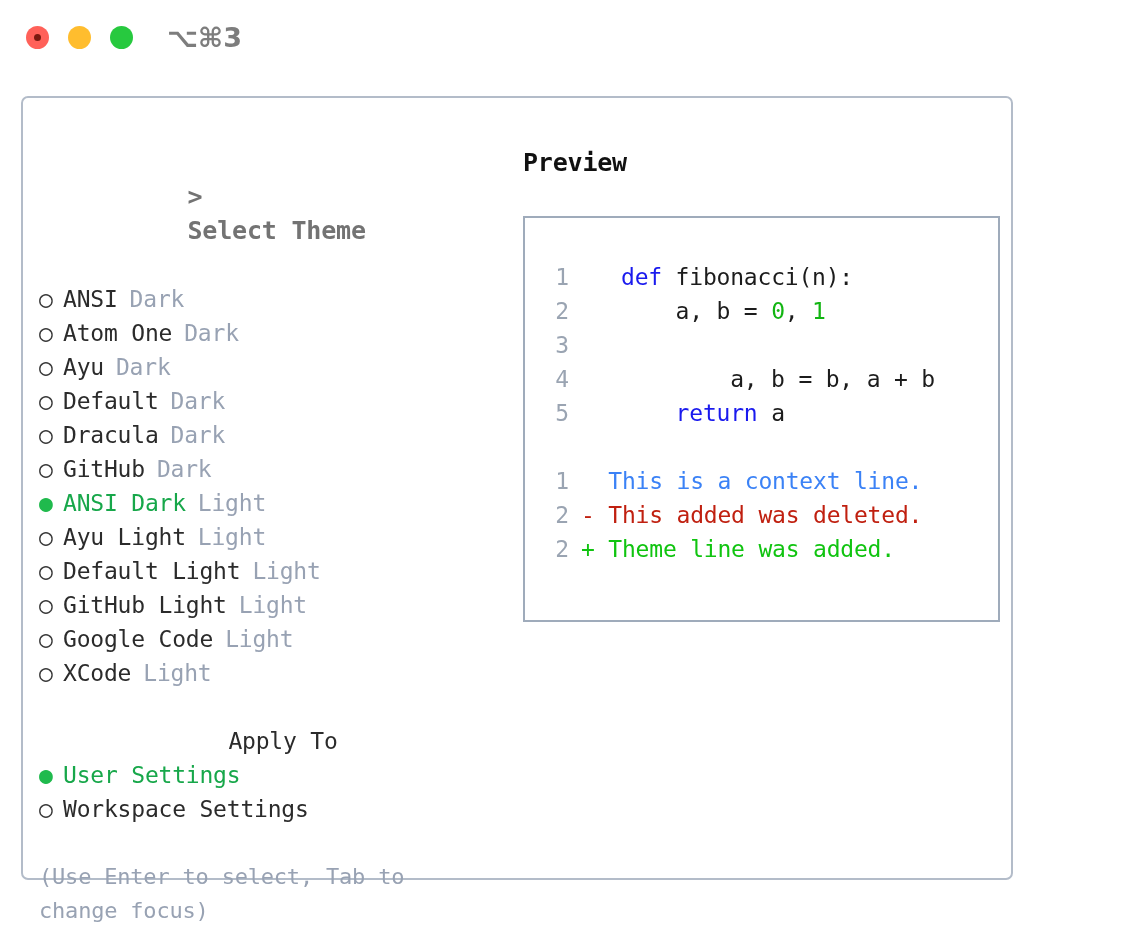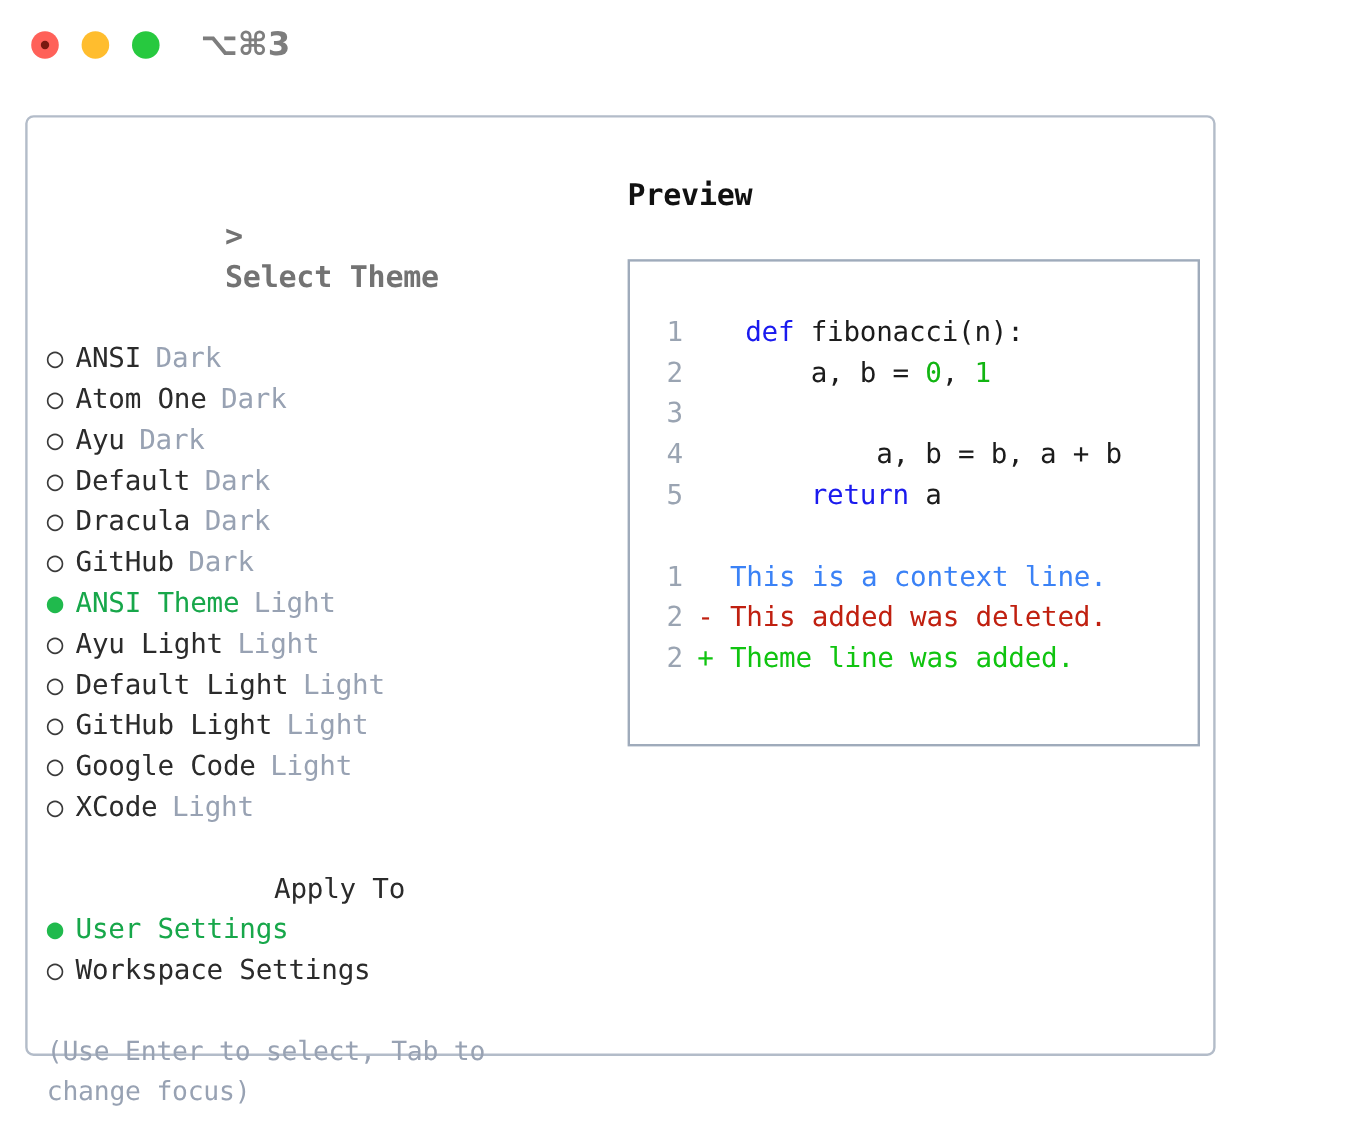--- a/index.html
+++ b/index.html
@@ -242,21 +242,21 @@
           <span>Select Theme</span>
         </div>
 
         <div class="opt-list" id="theme-list">
             <div class="opt-row"><span class="bullet off">○</span><span class="opt-label">ANSI</span><span class="opt-suffix">Dark</span></div>
             <div class="opt-row"><span class="bullet off">○</span><span class="opt-label">Atom One</span><span class="opt-suffix">Dark</span></div>
             <div class="opt-row"><span class="bullet off">○</span><span class="opt-label">Ayu</span><span class="opt-suffix">Dark</span></div>
             <div class="opt-row"><span class="bullet off">○</span><span class="opt-label">Default</span><span class="opt-suffix">Dark</span></div>
             <div class="opt-row"><span class="bullet off">○</span><span class="opt-label">Dracula</span><span class="opt-suffix">Dark</span></div>
             <div class="opt-row"><span class="bullet off">○</span><span class="opt-label">GitHub</span><span class="opt-suffix">Dark</span></div>
-            <div class="opt-row selected"><span class="bullet on">●</span><span class="opt-label">ANSI Theme</span><span class="opt-suffix">Light</span></div>
+            <div class="opt-row selected"><span class="bullet on">●</span><span class="opt-label">ANSI Dark</span><span class="opt-suffix">Light</span></div>
             <div class="opt-row"><span class="bullet off">○</span><span class="opt-label">Ayu Light</span><span class="opt-suffix">Light</span></div>
             <div class="opt-row"><span class="bullet off">○</span><span class="opt-label">Default Light</span><span class="opt-suffix">Light</span></div>
             <div class="opt-row"><span class="bullet off">○</span><span class="opt-label">GitHub Light</span><span class="opt-suffix">Light</span></div>
             <div class="opt-row"><span class="bullet off">○</span><span class="opt-label">Google Code</span><span class="opt-suffix">Light</span></div>
             <div class="opt-row"><span class="bullet off">○</span><span class="opt-label">XCode</span><span class="opt-suffix">Light</span></div>
           </div>
 
         <div class="group-gap"></div>
 
         <div class="group-heading">Apply To</div>

